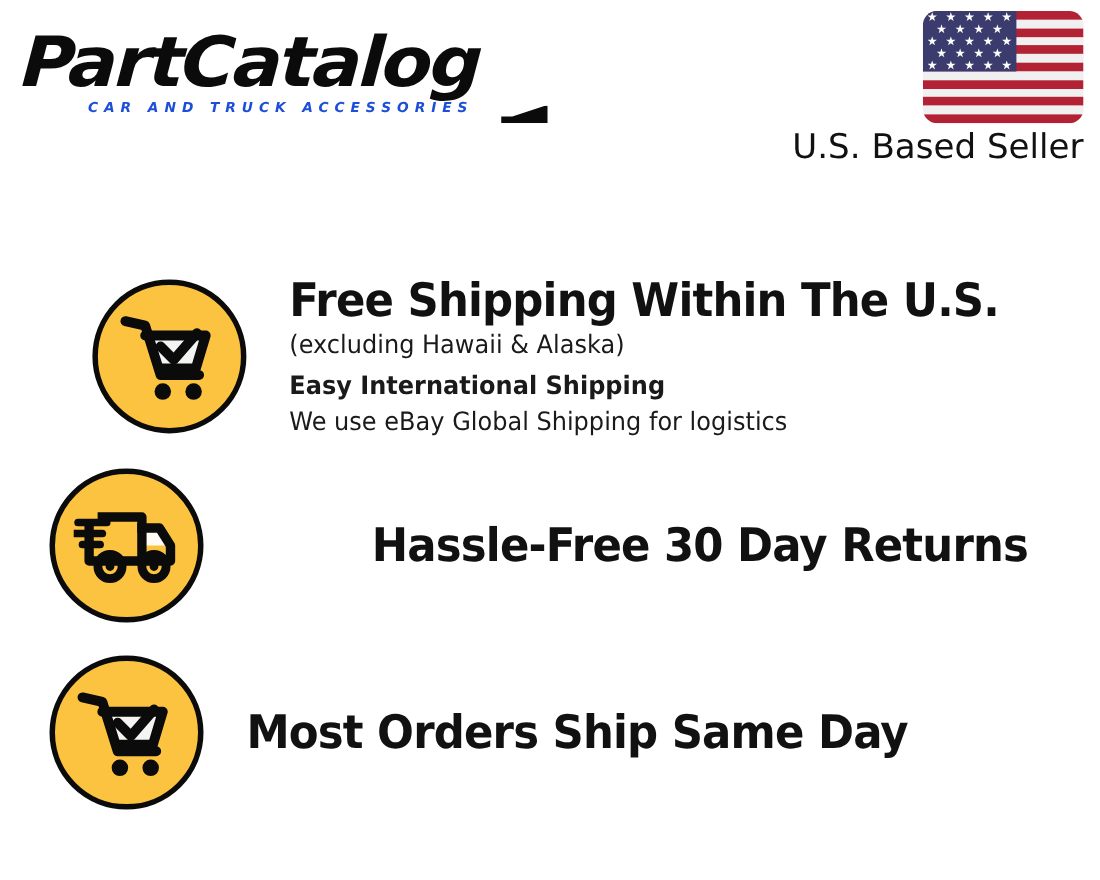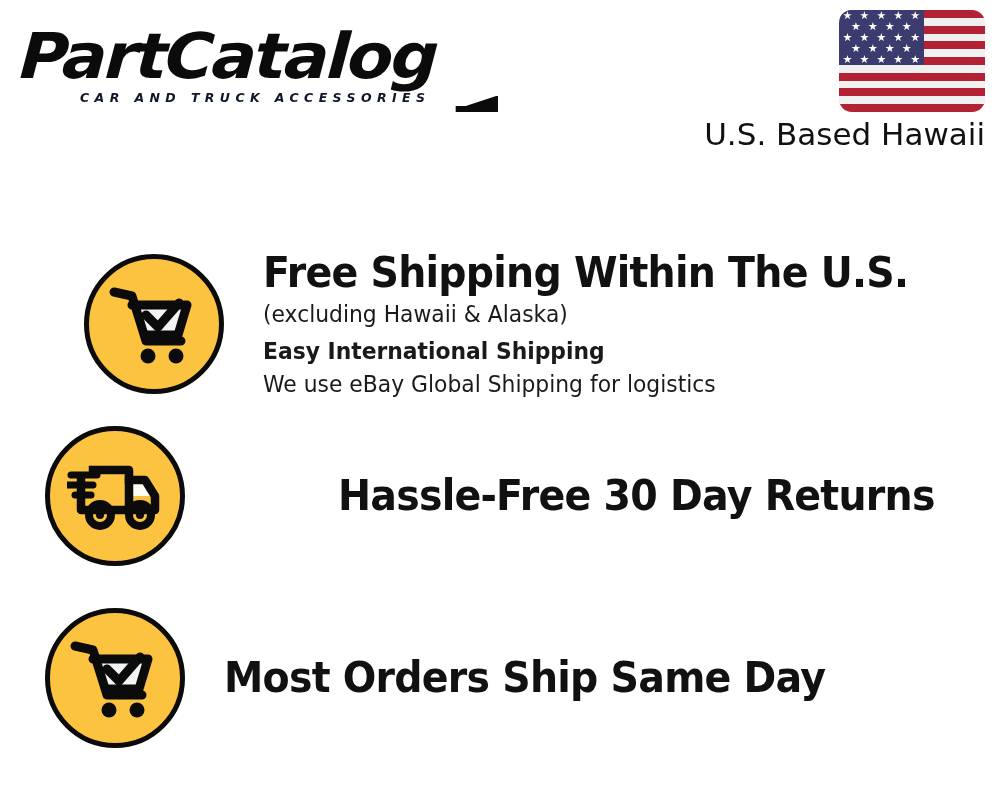--- a/index.html
+++ b/index.html
@@ -48,21 +48,21 @@
   }
   .brand-tagline {
     position: absolute;
     left: 58px;
     top: 68px;
     font-family: "DejaVu Sans", sans-serif;
     font-weight: bold;
     font-style: italic;
     font-size: 12.5px;
     letter-spacing: 5.4px;
-    color: #0f172a;
+    color: #1d4ed8;
     white-space: nowrap;
   }
   .brand-swoosh {
     position: absolute;
     left: 430px;
     top: 74px;
     width: 46px;
     height: 16px;
     background: #0b0b0b;
     clip-path: polygon(8% 100%, 100% 100%, 100% 0%, 96% 0%, 30% 62%, 8% 62%);
@@ -128,21 +128,21 @@
   }
   .feature-row {
     position: absolute;
     left: 0;
     width: 1000px;
     display: flex;
     align-items: center;
   }
   .feature-row.r1 { top: 70px;  height: 148px; padding-left: 39px; }
   .feature-row.r2 { top: 242px; height: 148px; text-align: right; }
-  .feature-row.r3 { top: 424px; height: 148px; justify-content: space-between; }
+  .feature-row.r3 { top: 412px; height: 148px; justify-content: space-between; }
 
   .icon-badge {
     position: relative;
     flex: 0 0 auto;
     margin-left: 45px;
     width: 140px;
     height: 140px;
     border-radius: 50%;
     background: #FBC33F;
     border: 5px solid #0b0b0b;
@@ -228,21 +228,21 @@
           <div class="star" style="left: calc(40% - 4.5px); top: calc(70% - 4.5px);"></div>
           <div class="star" style="left: calc(60% - 4.5px); top: calc(70% - 4.5px);"></div>
           <div class="star" style="left: calc(80% - 4.5px); top: calc(70% - 4.5px);"></div>
           <div class="star" style="left: calc(10% - 4.5px); top: calc(90% - 4.5px);"></div>
           <div class="star" style="left: calc(30% - 4.5px); top: calc(90% - 4.5px);"></div>
           <div class="star" style="left: calc(50% - 4.5px); top: calc(90% - 4.5px);"></div>
           <div class="star" style="left: calc(70% - 4.5px); top: calc(90% - 4.5px);"></div>
           <div class="star" style="left: calc(90% - 4.5px); top: calc(90% - 4.5px);"></div>
         </div>
       </div>
-    <div class="seller-text">U.S. Based Hawaii</div>
+    <div class="seller-text">U.S. Based Seller</div>
   </div>
 
 </div>
 
 <div class="features">
 
   <div class="feature-row r1">
     <div class="icon-badge">
       <svg width="92" height="84" viewBox="0 0 92 84" aria-hidden="true">
         <polygon points="31,26 76,26 69,53 38,53" fill="#F4F4F2"></polygon>

